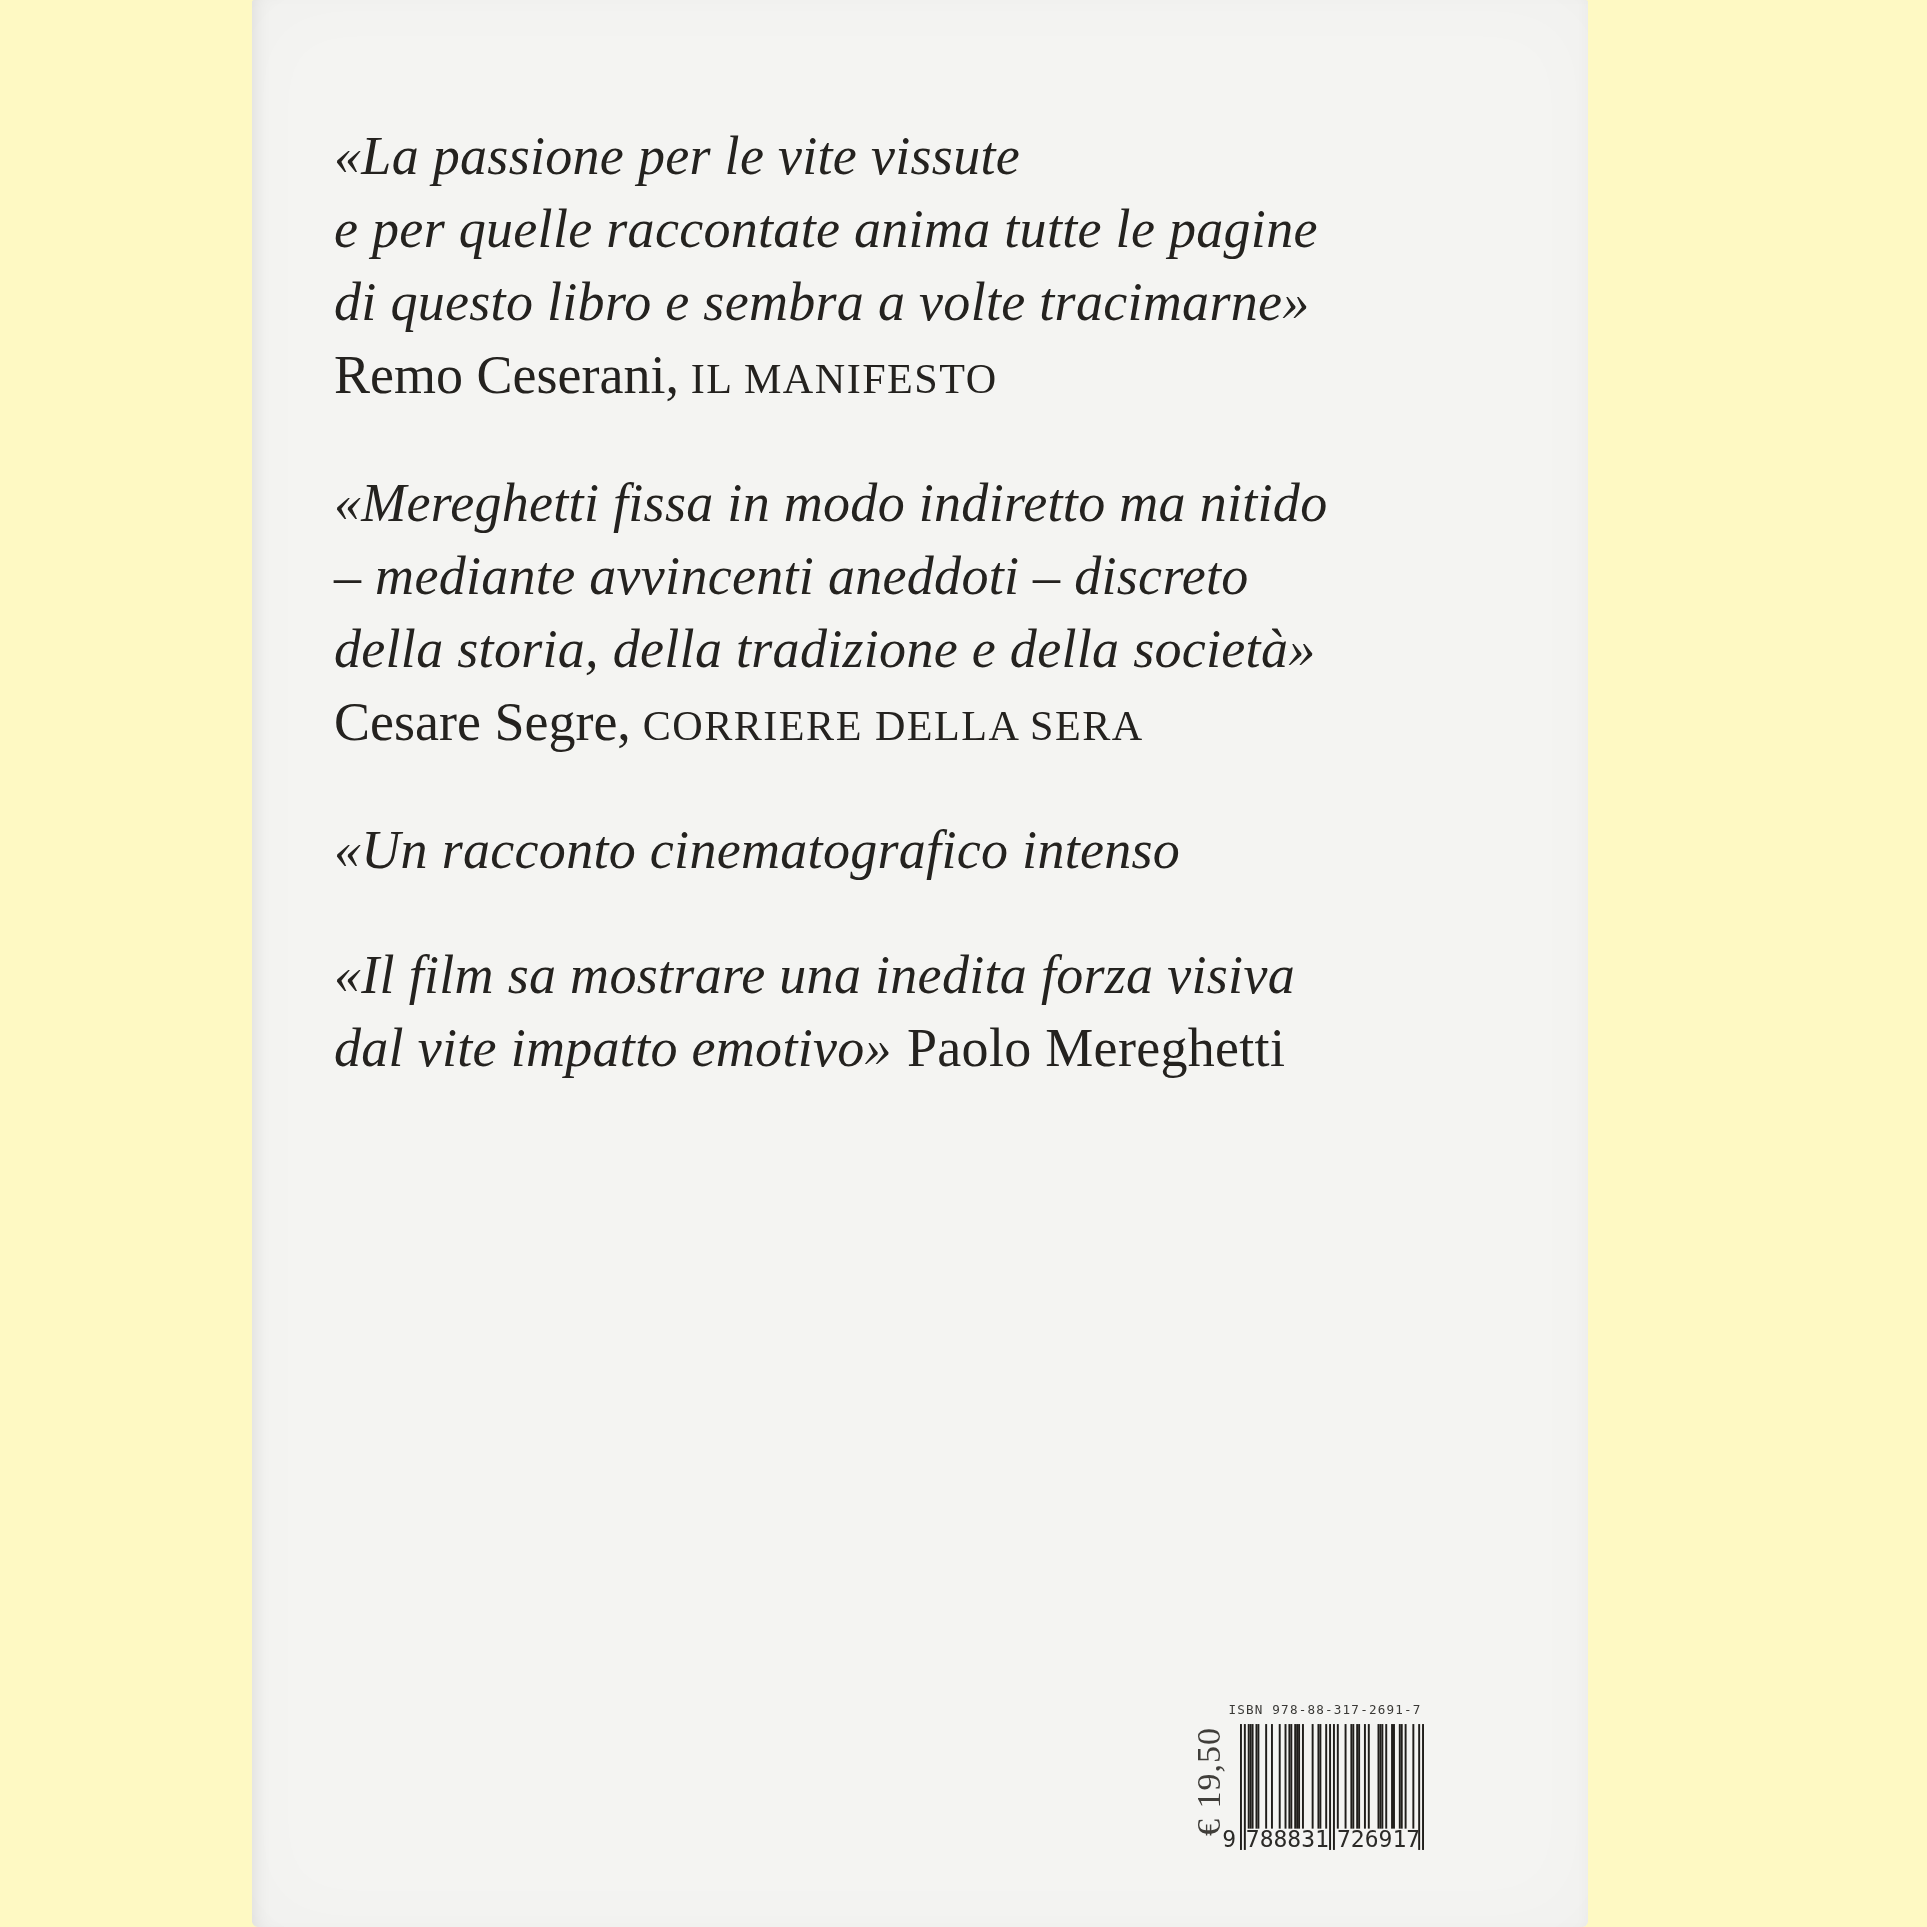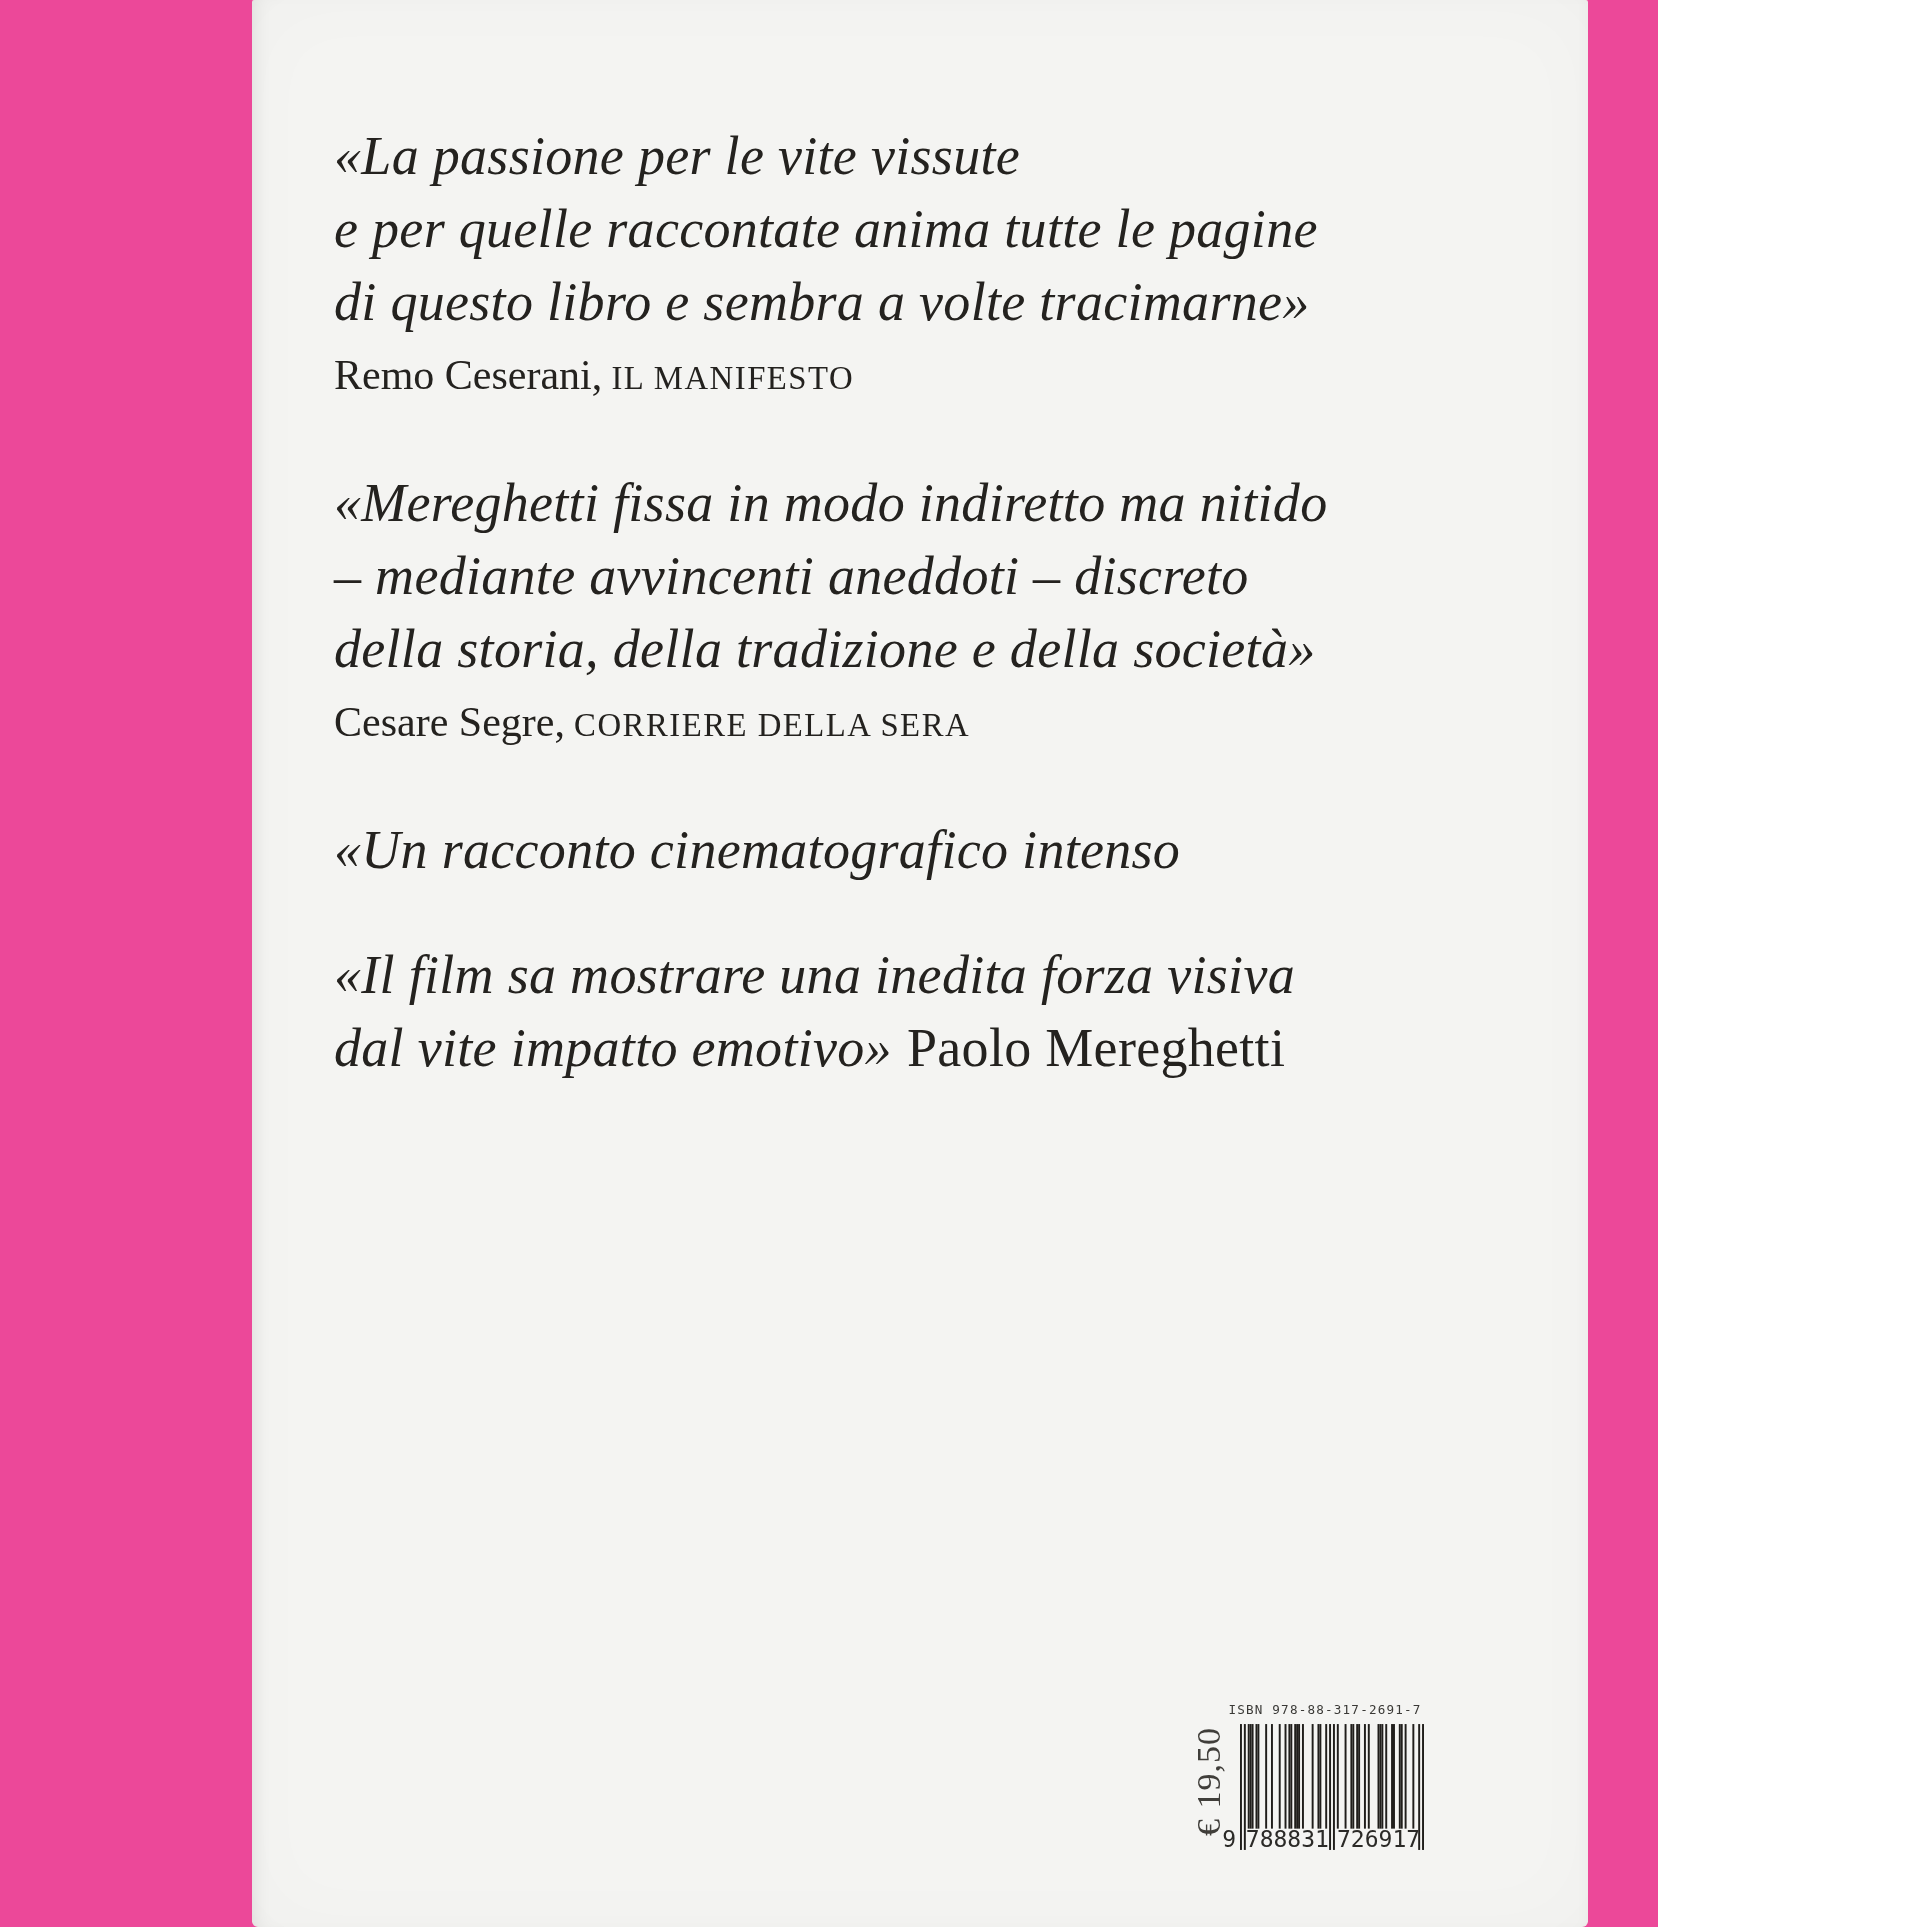--- a/index.html
+++ b/index.html
@@ -6,23 +6,23 @@
     margin: 0;
     padding: 0;
     width: 1927px;
     height: 1927px;
     background: #ffffff;
     overflow: hidden;
     font-family: "Liberation Serif", serif;
   }
   .page {
     position: relative;
-    width: 1658px;
+    width: 1927px;
     height: 1927px;
-    background: #ec4899;
+    background: #fef9c3;
   }
   .cover {
     position: absolute;
     left: 252px;
     top: 0;
     width: 1336px;
     height: 1927px;
     background: #f4f4f2;
     border-radius: 1.9px 1.9px 5.8px 5.8px;
     box-shadow:
@@ -42,21 +42,21 @@
   }
   .quote-line {
     font-style: italic;
     font-size: 54px;
     line-height: 73px;
     letter-spacing: 0.3px;
     white-space: nowrap;
   }
   .attr-line {
     font-style: normal;
-    font-size: 42px;
+    font-size: 54px;
     line-height: 73px;
     white-space: nowrap;
   }
   .attr-source {
     font-size: 0.78em;
     letter-spacing: 1.5px;
     margin-left: 0.28em;
   }
   .inline-name {
     font-style: normal;

